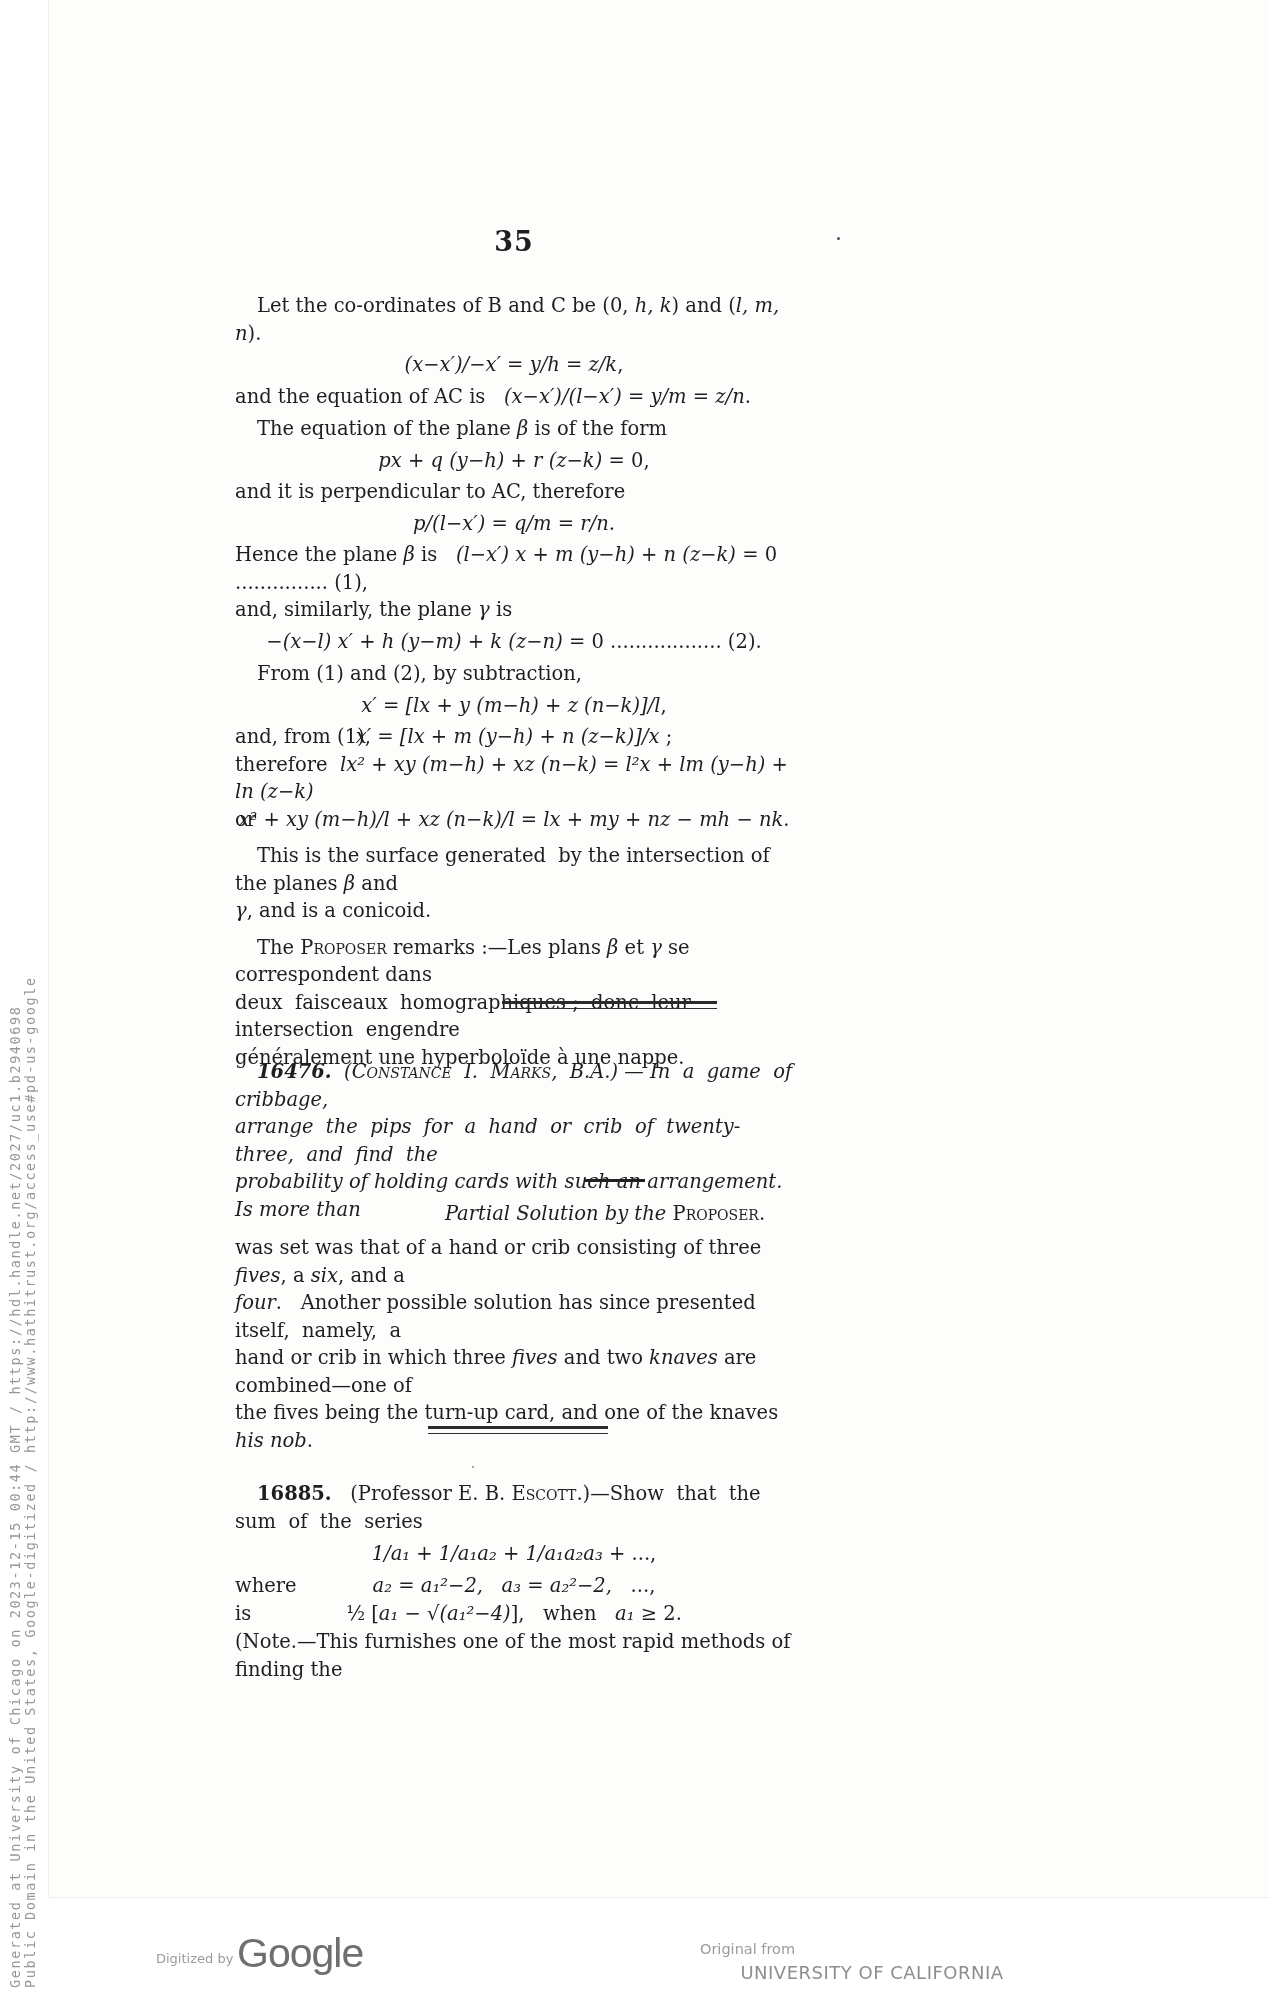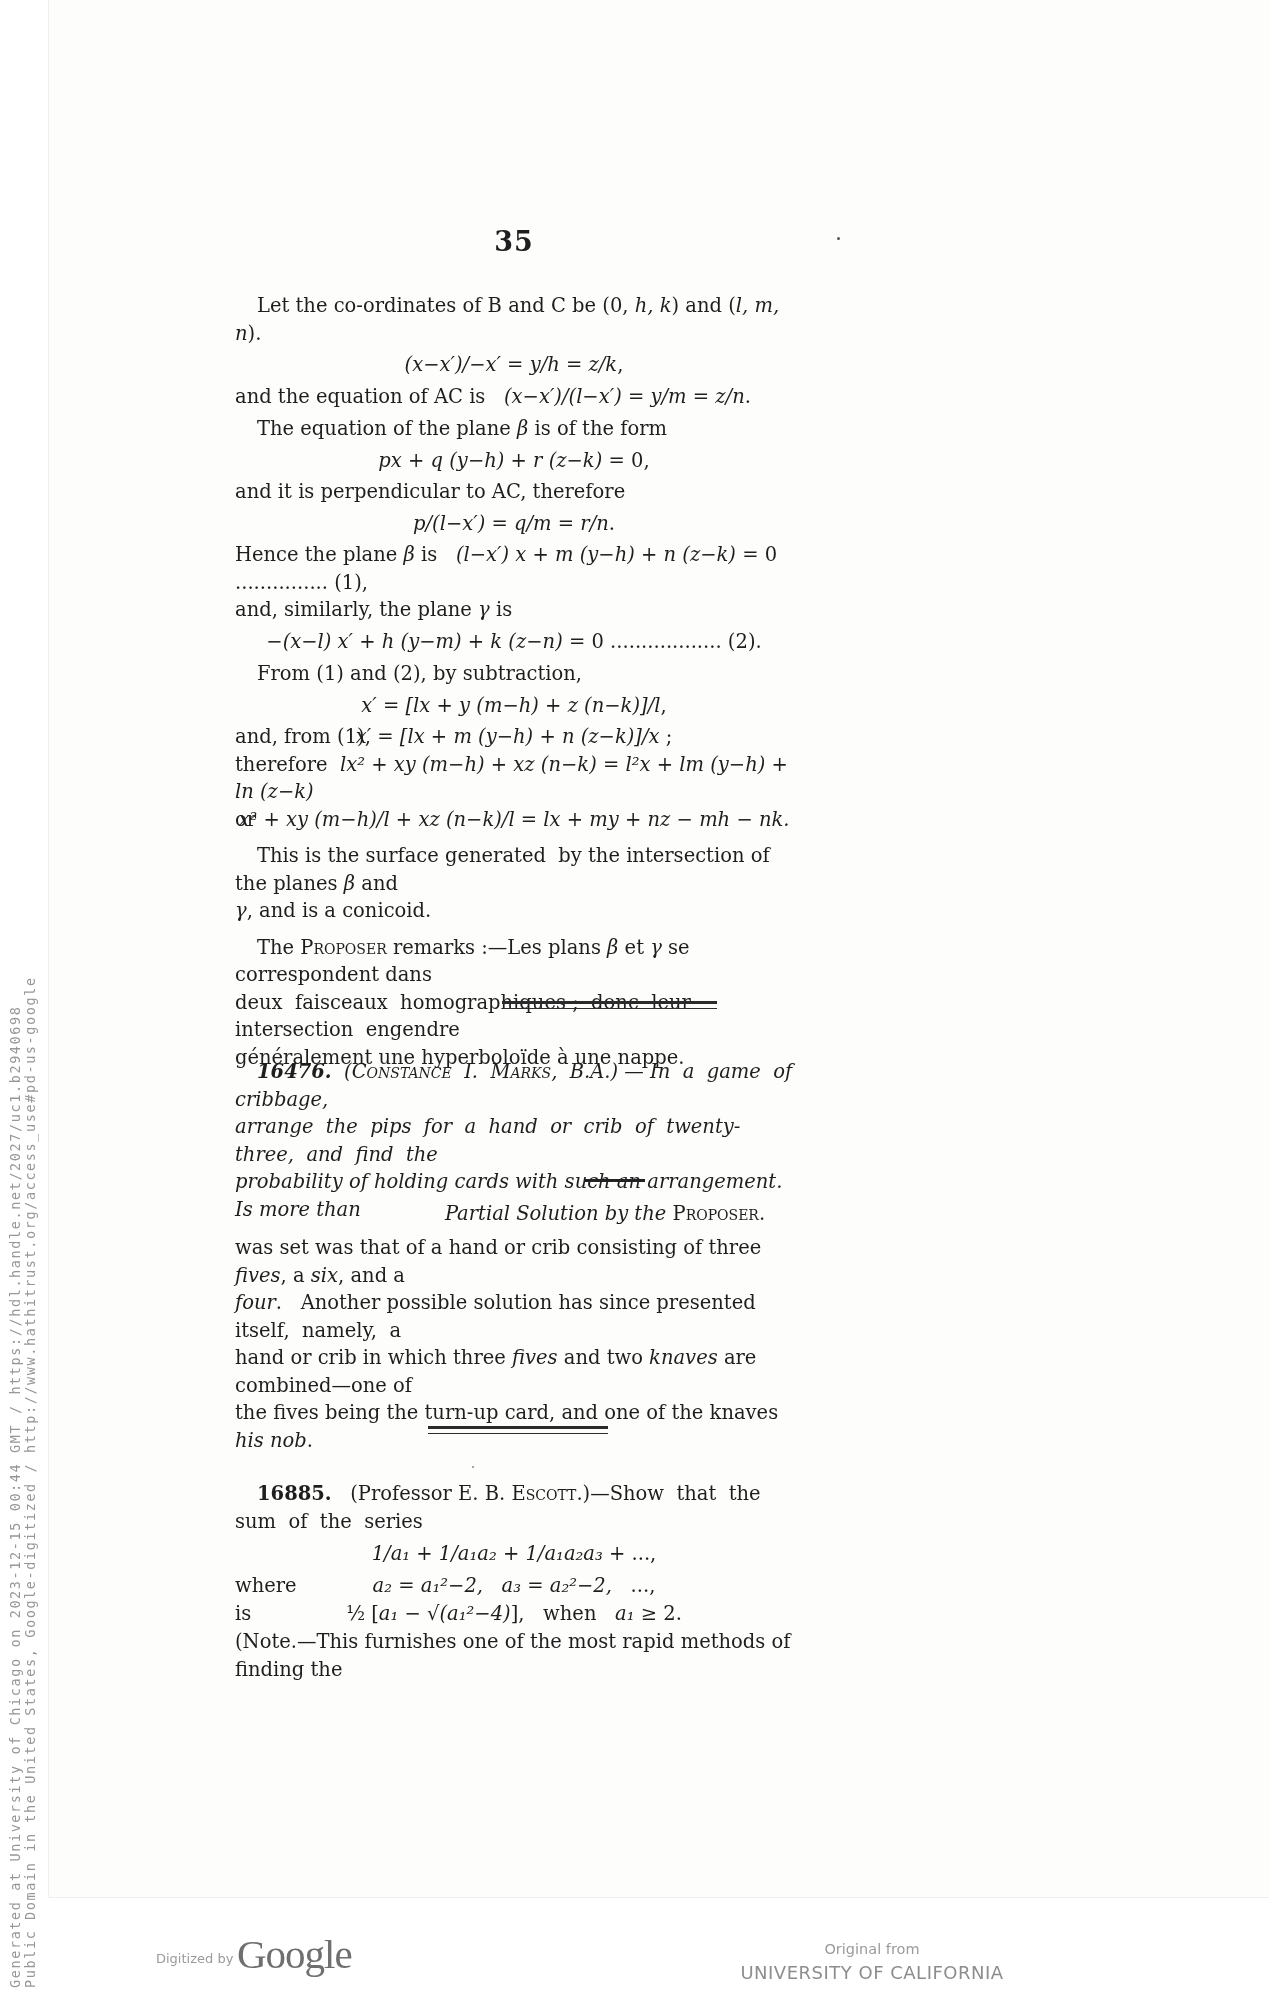--- a/index.html
+++ b/index.html
@@ -28,23 +28,23 @@
   #ps-heading i{font-style:italic;}
   .speck{position:absolute;width:3px;height:3px;background:#555;border-radius:50%;}
   #speck1{left:837px;top:237px;}
   #speck2{left:472px;top:1466px;width:2px;height:2px;background:#888;}
   .sidebar-line{position:absolute;transform:rotate(-90deg);transform-origin:0 0;white-space:nowrap;
      font-family:"DejaVu Sans Mono","Liberation Mono",monospace;font-size:13.5px;letter-spacing:1.6px;color:#979797;}
   #sidebar-line-1{left:7px;top:1988px;}
   #sidebar-line-2{left:22px;top:1988px;}
   .footer-sans{font-family:"DejaVu Sans","Liberation Sans",sans-serif;color:#9b9b9b;}
   #digitized-by{left:156px;top:1951px;font-size:13px;}
-  #google-logo{left:237px;top:1930px;font-family:Liberation Serif, serif;
+  #google-logo{left:237px;top:1930px;font-family:Liberation Sans, sans-serif;
      font-size:41px;color:#6f6f6f;letter-spacing:-1px;text-align:center;}
-  #original-from{left:700px;top:1941px;width:344px;text-align:center;font-size:14.5px;line-height:17px;}
+  #original-from{left:700px;top:1941px;width:344px;text-align:left;font-size:14.5px;line-height:17px;}
   #institution{left:700px;top:1962px;width:344px;text-align:center;font-size:18px;color:#8d8d8d;letter-spacing:0.5px;}
   #blockA{top:292px;left:235px;}
   #blockB{top:1058px;left:235px;font-style:italic;}
   #blockC{top:1234px;left:235px;}
   #blockD{top:1480px;left:235px;line-height:28px;}
 </style>
 </head>
 <body>
 
 <div id="sheet"></div>

